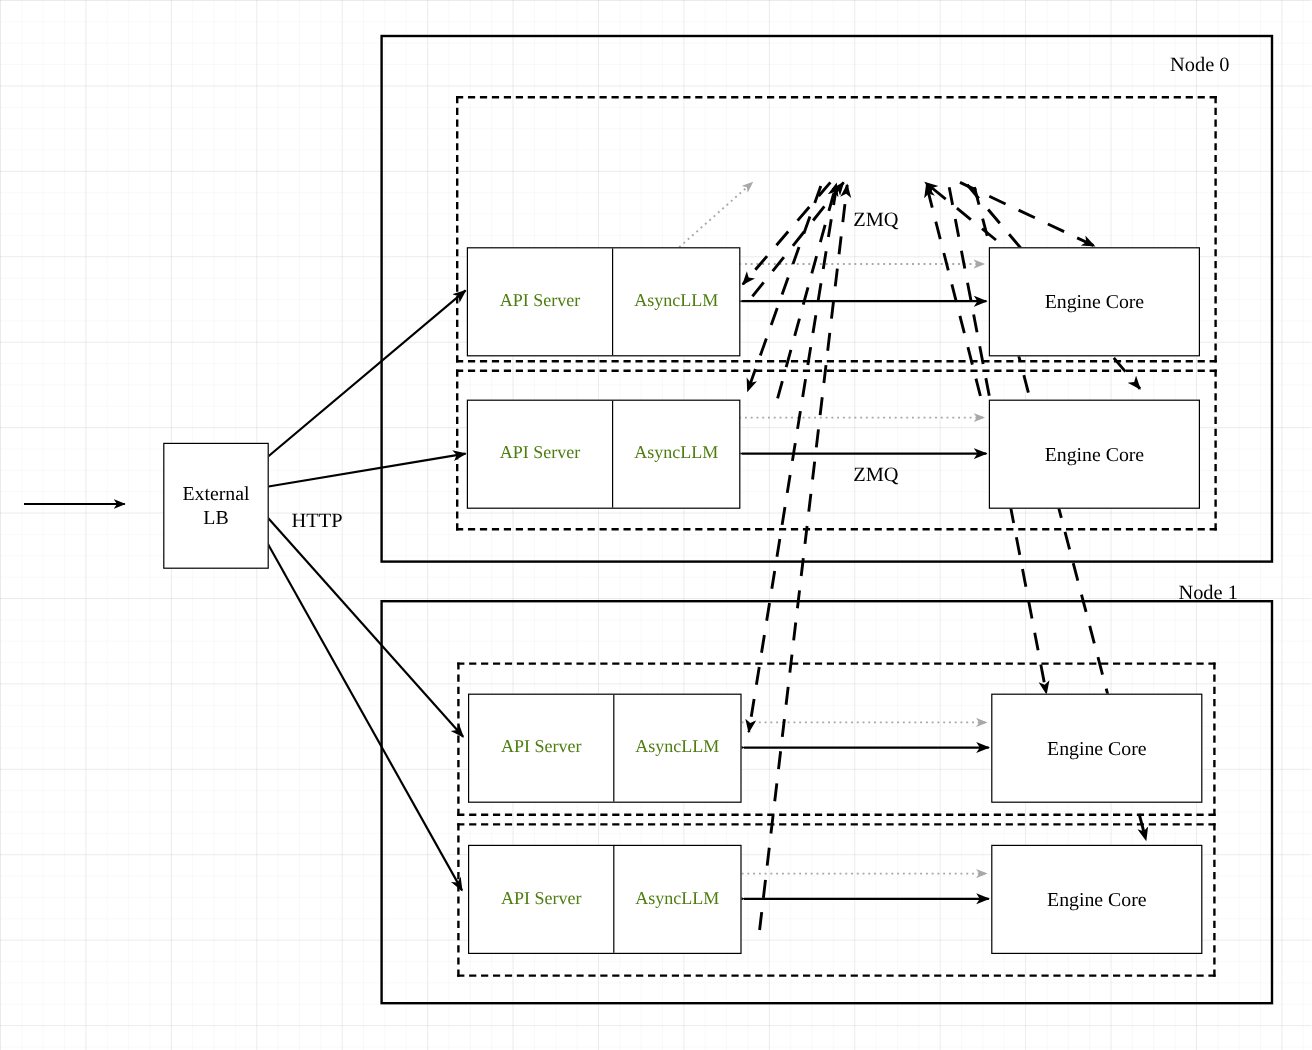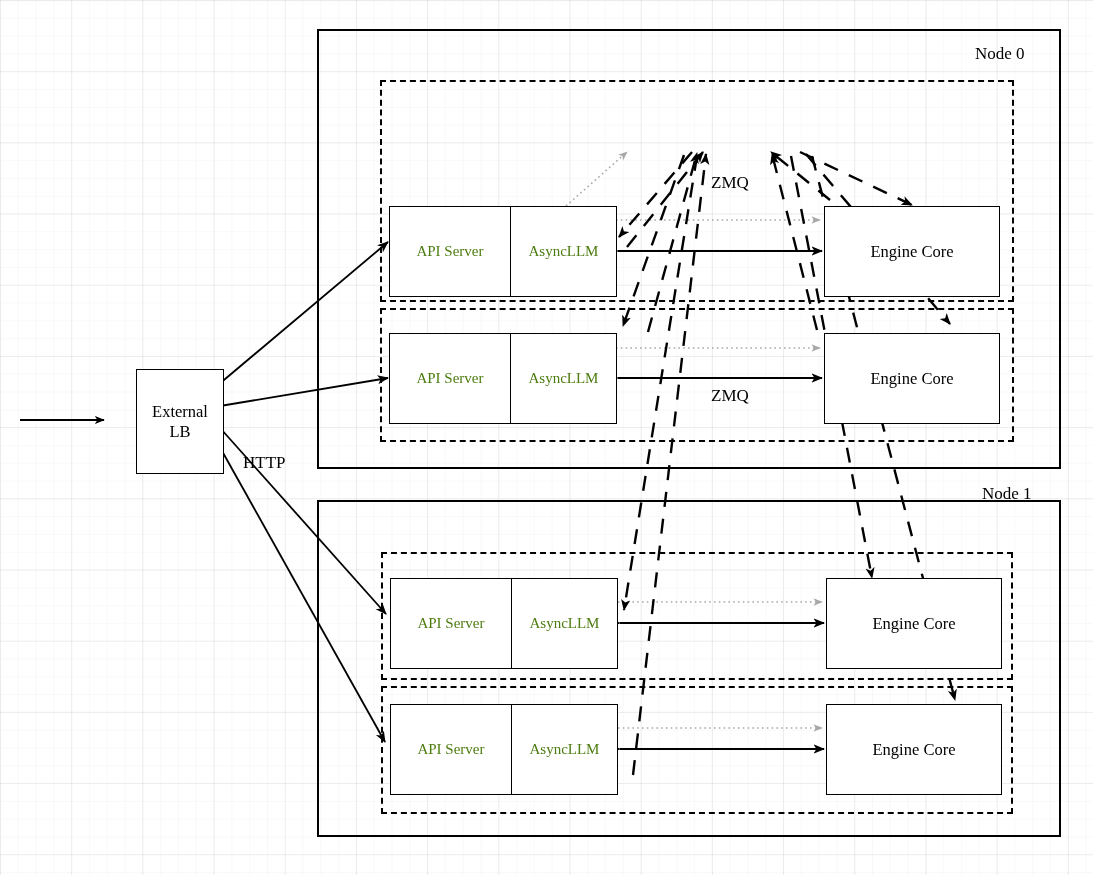--- a/index.html
+++ b/index.html
@@ -241,17 +241,17 @@
     <div class="left" style="width:122px;">API Server</div>
     <div style="width:106px;">AsyncLLM</div>
   </div>
   <div class="solidbox" style="left:826px; top:704px; width:176px; height:91px;">Engine Core</div>
 
   <div class="solidbox" style="left:108px; top:369px; width:88px; height:105px; flex-direction:column;margin-left:28px;">
     <span>External</span>
     <span>LB</span>
   </div>
 
-  <div class="edgelabel" style="left:243px; top:453px;">HTTP</div>
+  <div class="edgelabel" style="left:243px; top:424px;">HTTP</div>
   <div class="edgelabel" style="left:711px; top:173px;">ZMQ</div>
   <div class="edgelabel" style="left:711px; top:386px;">ZMQ</div>
 
 </div>
 
 </body></html>

